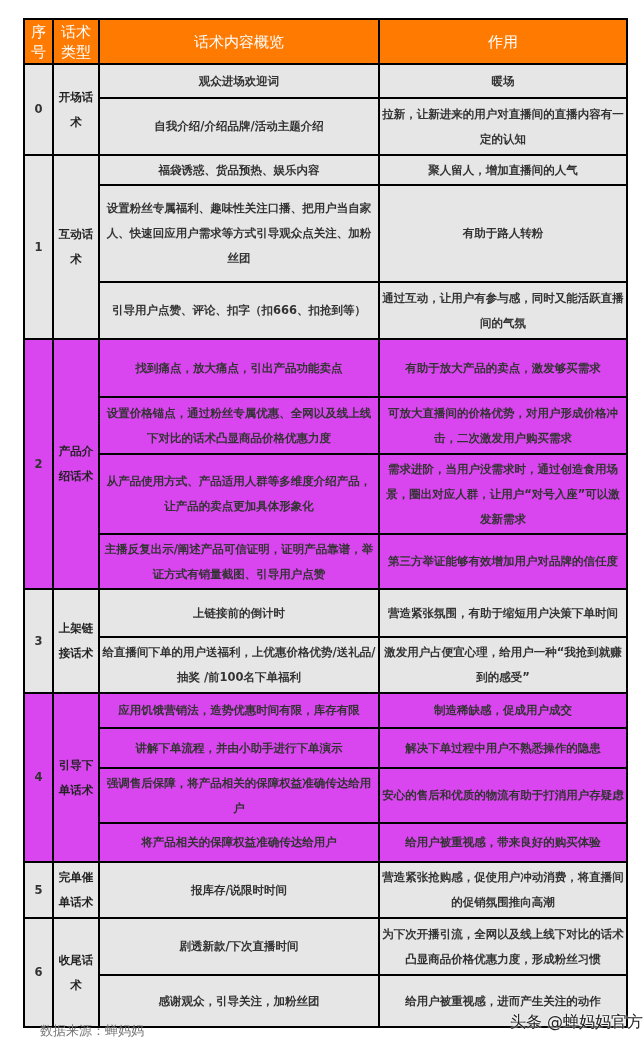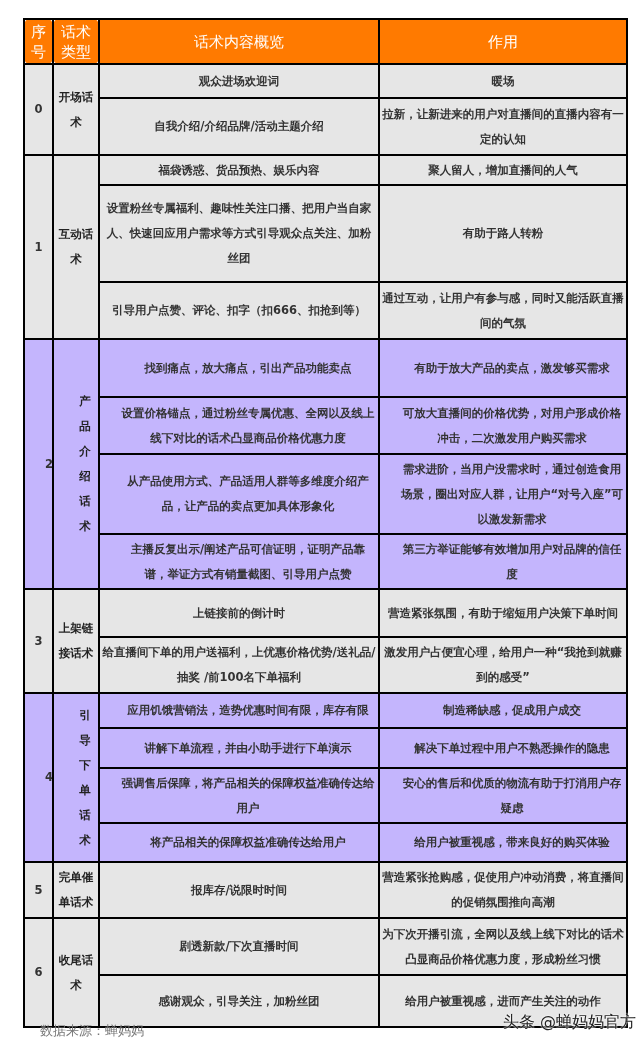--- a/index.html
+++ b/index.html
@@ -3,27 +3,27 @@
 <meta charset="utf-8">
 <style>
   html, body { margin: 0; padding: 0; background: #ffffff; }
   body { width: 644px; height: 1048px; position: relative; overflow: hidden;
          font-family: "DejaVu Sans", "Liberation Sans", sans-serif; color: #333; }
   table.main { position: absolute; left: 23px; top: 18px; width: 603px;
                border-collapse: collapse; table-layout: fixed; }
   table.main td, table.main th { border: 2px solid #000; padding: 0 2px; text-align: center;
                vertical-align: middle; font-size: 11.5px; line-height: 25px; overflow: hidden; font-weight: bold; }
   table.main th { background: #FF7A00; color: #fff; font-weight: normal; font-size: 15px; line-height: 20px; }
-  th.narrow { font-size: 14px; line-height: 17px; border-radius: 6px; }
+  th.narrow { font-size: 14px; line-height: 17px; }
   td.num { font-size: 12px; color: #333; }
   td.type { font-weight: bold; font-size: 12.5px; line-height: 17px; color: #222; }
   tr.gray td { background: #E6E6E6; }
-  tr.white td { background: #c4b5fd; padding-left: 20px; }
+  tr.white td { background: #d946ef; }
   .footer { position: absolute; left: 40px; top: 1022px; font-size: 13px; color: #777; }
-  .watermark { position: absolute; right: 8px; top: 1012px; font-size: 16px; color: #222;
+  .watermark { position: absolute; right: 1px; top: 1012px; font-size: 16px; color: #222;
                text-shadow: 0 0 2px #fff, 0 0 2px #fff; }
 </style>
 </head>
 <body>
 
 <table class="main">
   <colgroup>
     <col style="width:29px">
     <col style="width:46px">
     <col style="width:280px">

